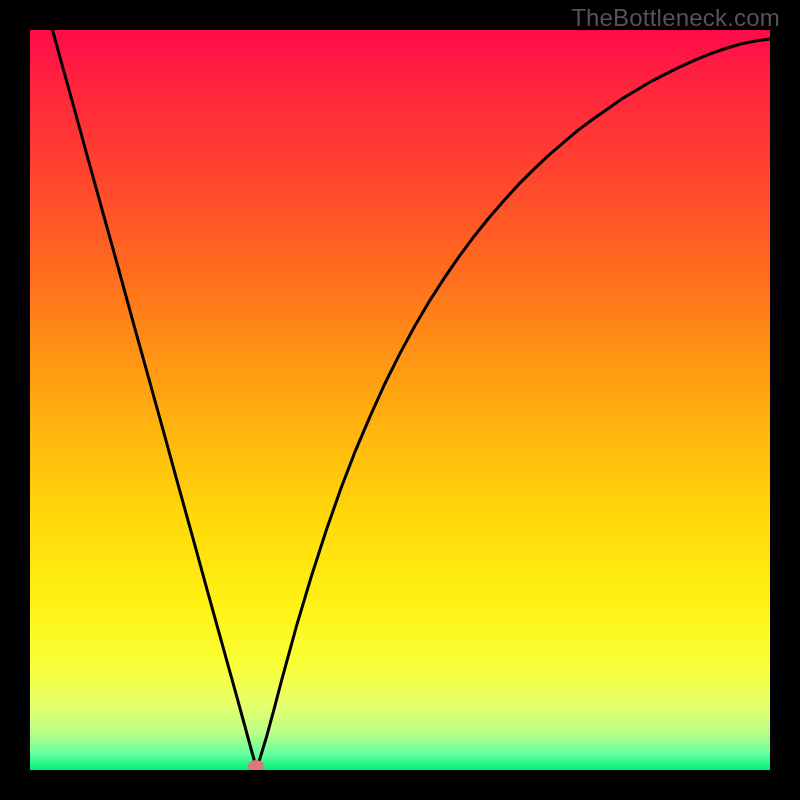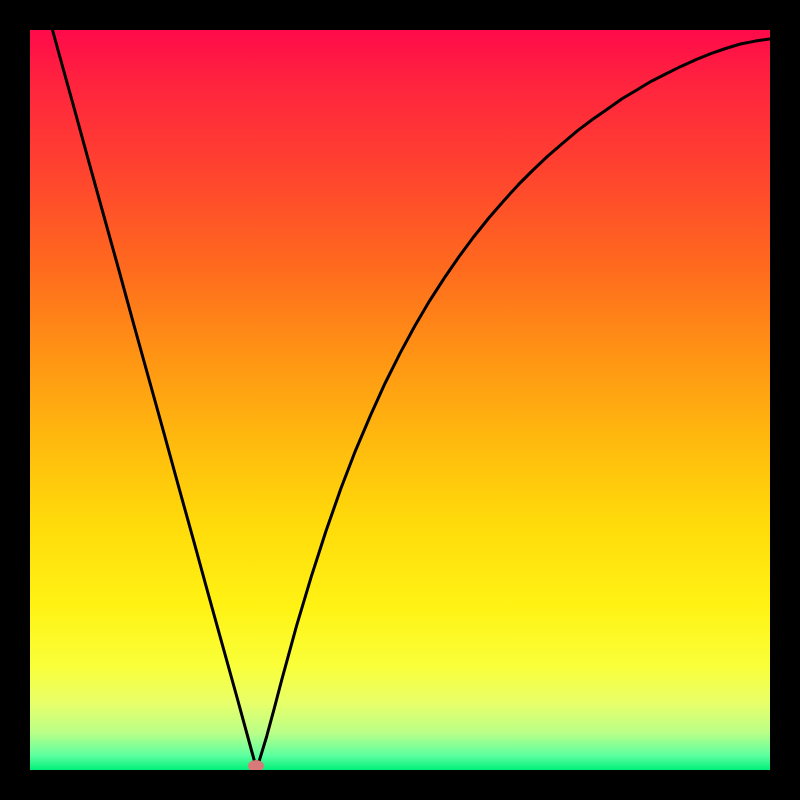--- a/index.html
+++ b/index.html
@@ -72,20 +72,21 @@
     border-radius: 50%;
     background: #d97a7a;
     transform: translate(-50%, -50%);
   }
 </style>
 </head>
 <body>
 
 <div class="frame">
 
+  <div class="watermark">TheBottleneck.com</div>
 
   <div class="plot-area">
     <div class="gradient-bg"></div>
 
     <svg class="curve" viewBox="0 0 740 740" preserveAspectRatio="none">
       <path fill="none" stroke-width="3" stroke-linejoin="round" stroke-linecap="round" id="curve-path" d="M0.00 -81.40 L14.80 -28.12 L29.60 25.90 L44.40 79.18 L59.20 133.20 L74.00 186.48 L88.80 239.76 L103.60 293.78 L118.40 347.06 L133.20 400.34 L148.00 454.36 L162.80 507.64 L177.60 561.66 L192.40 614.94 L207.20 668.22 L222.00 722.24 L225.70 735.56 L229.40 730.38 L236.80 705.96 L244.20 678.58 L251.60 650.46 L266.40 596.44 L281.20 546.86 L296.00 500.98 L310.80 458.80 L325.60 420.32 L340.40 385.54 L355.20 352.98 L370.00 323.38 L384.80 296.00 L399.60 270.84 L414.40 247.90 L429.20 226.44 L444.00 206.46 L458.80 187.96 L473.60 170.94 L488.40 154.66 L503.20 139.86 L518.00 125.80 L532.80 113.22 L547.60 100.64 L562.40 89.54 L577.20 79.18 L592.00 68.82 L606.80 59.94 L621.60 51.06 L636.40 43.66 L651.20 36.26 L666.00 29.60 L680.80 23.68 L695.60 18.50 L710.40 14.06 L725.20 11.10 L740.00 8.88 " stroke="#000000"></path>
     </svg>
 
     <div class="minpoint" id="minpoint" style="left: 225.7px; top: 735.56px; background: rgb(217, 122, 122);"></div>
   </div>

